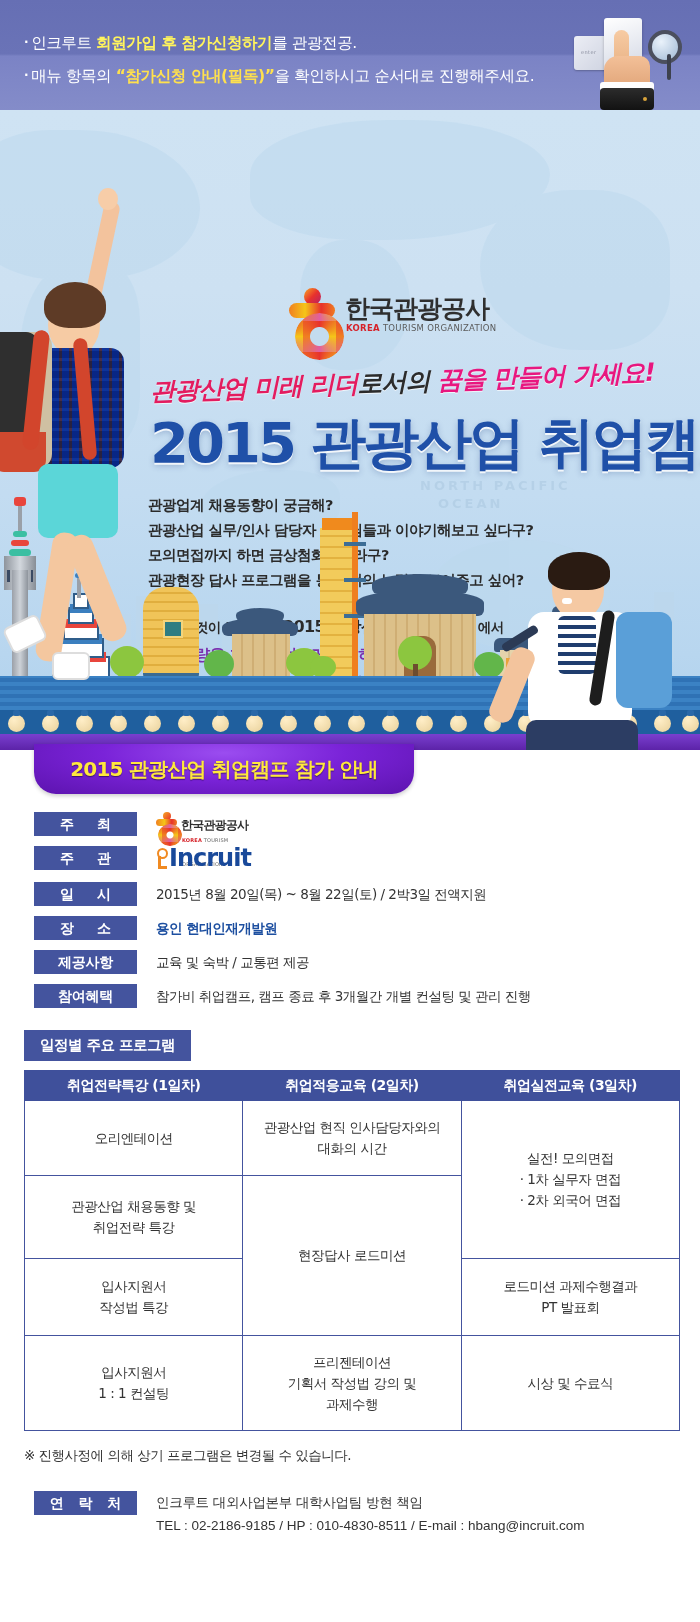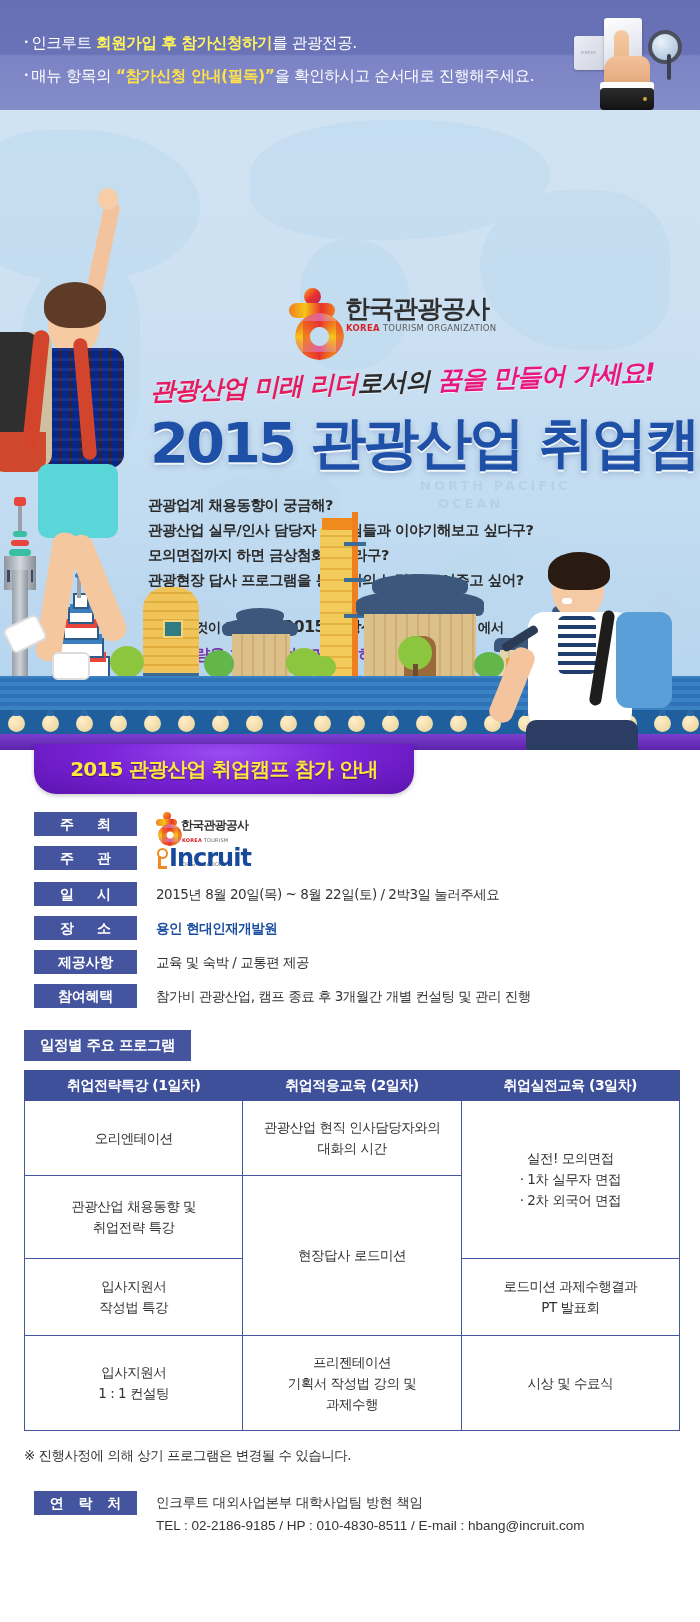--- a/index.html
+++ b/index.html
@@ -549,37 +549,37 @@
       <div class="info-label wide-sp">주   관</div>
       <div class="info-value">
         <span class="incruit">
           <span class="inc-i"><span class="o"></span><span class="l"></span><span class="b"></span></span><span class="inc-txt">Incruit</span>
         </span>
       </div>
     </div>
 
     <div class="info-row">
       <div class="info-label wide-sp">일   시</div>
-      <div class="info-value">2015년 8월 20일(목) ~ 8월 22일(토) / 2박3일 눌러주세요</div>
+      <div class="info-value">2015년 8월 20일(목) ~ 8월 22일(토) / 2박3일 전액지원</div>
     </div>
 
 
     <div class="info-row">
       <div class="info-label wide-sp">장   소</div>
       <div class="info-value blue">용인 현대인재개발원</div>
     </div>
 
     <div class="info-row">
       <div class="info-label">제공사항</div>
       <div class="info-value">교육 및 숙박 / 교통편 제공</div>
     </div>
 
     <div class="info-row">
       <div class="info-label">참여혜택</div>
-      <div class="info-value">참가비 관광산업, 캠프 종료 후 3개월간 개별 컨설팅 및 관리 진행</div>
+      <div class="info-value">참가비 취업캠프, 캠프 종료 후 3개월간 개별 컨설팅 및 관리 진행</div>
     </div>
 
   </div>
 
   
   <div class="prog-badge">일정별 주요 프로그램</div>
 
   <table class="prog">
     <thead>
       <tr>

